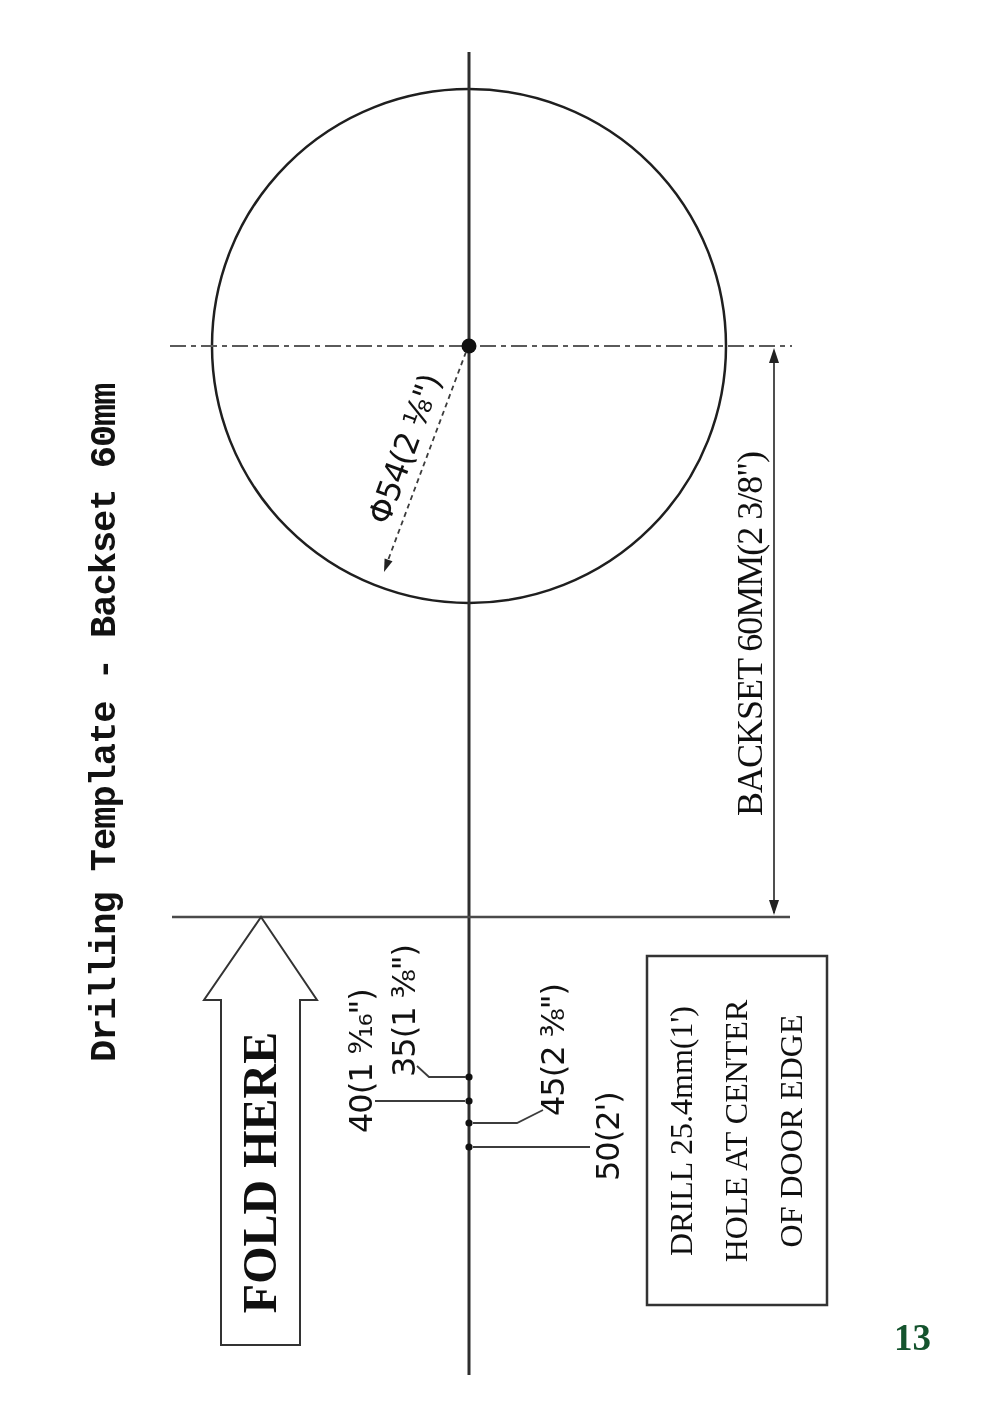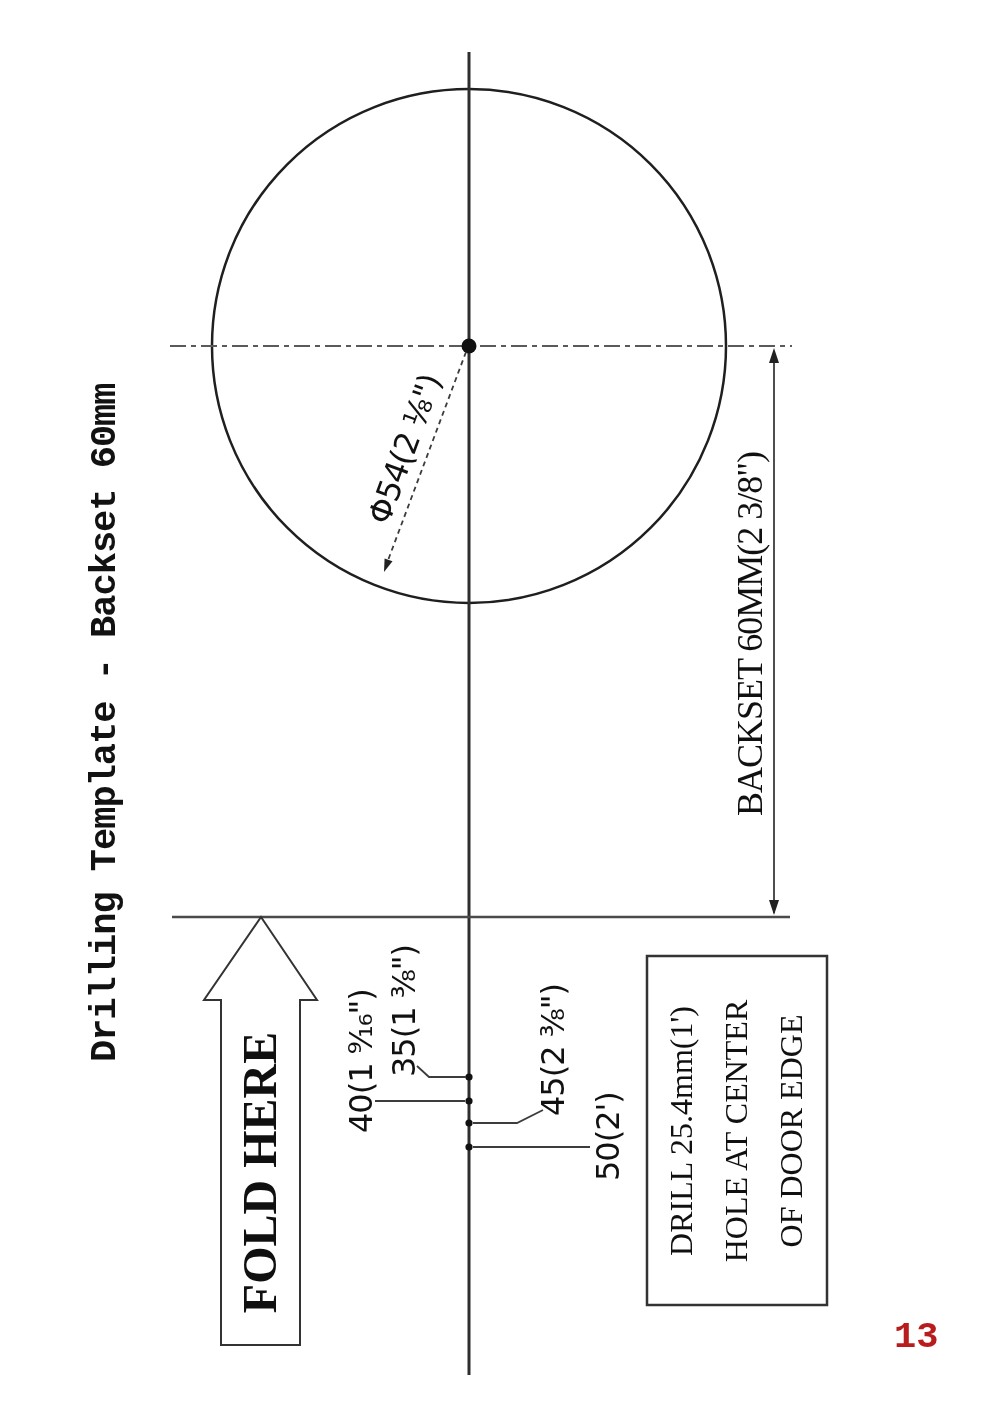--- a/index.html
+++ b/index.html
@@ -52,22 +52,22 @@
     color:#101010;
   }
   .instruction-text{
     left:654px;top:1296px;width:330px;height:168px;
     font-family:"Liberation Serif", serif;
     font-size:32px;color:#101010;text-align:center;
   }
   .instruction-text .line{line-height:55px;white-space:nowrap;}
   .page-number{
     position:absolute;left:894px;top:1316px;width:60px;height:44px;
-    font-family:Liberation Mono, monospace;
-    font-weight:bold;font-size:37px;color:#b91c1c;
+    font-family:Liberation Serif, serif;
+    font-weight:bold;font-size:37px;color:#14532d;
   }
   svg.linework{position:absolute;left:0;top:0;}
 </style>
 </head>
 <body>
 
 <div class="page">
 
   <svg class="linework" width="1000" height="1409" viewBox="0 0 1000 1409">
 

